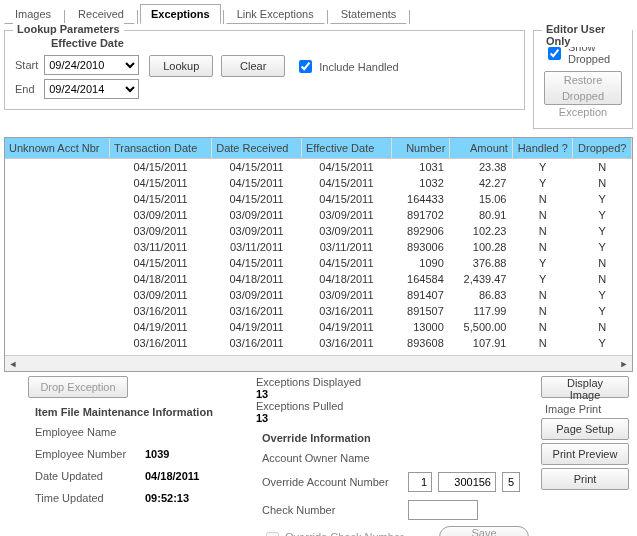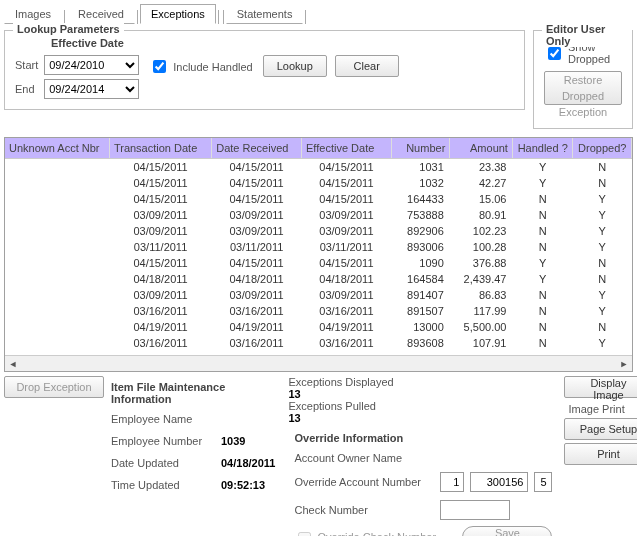--- a/index.html
+++ b/index.html
@@ -1,46 +1,46 @@
 <!DOCTYPE html>
 <html><head>
 <meta charset="utf-8">
 <style>
   * { box-sizing: border-box; }
   body { margin:0; padding:4px; font-family: Tahoma, Arial, sans-serif; font-size:11px; color:#333; background:#fff; width:637px; }
   .tabs { display:flex; align-items:flex-end; margin-bottom:6px;}
   .tab { padding:3px 10px; border:1px solid transparent; cursor:pointer; border-bottom:1px solid #aaa; color:#555;}
-  .tab.active { border:1px solid #aaa; border-bottom:1px solid #fff; font-weight:normal; color:#000;text-align:right;}
+  .tab.active { border:1px solid #aaa; border-bottom:1px solid #fff; font-weight:bold; color:#000;text-align:right;}
   .tab-sep { width:1px; height:14px; background:#aaa; margin:0 2px;}
   .row1 { display:flex; gap:8px; align-items:flex-start;}
   .group { border:1px solid #c0c0c0; padding:6px 10px 10px; position:relative;}
   .group-title { position:absolute; top:-8px; left:8px; background:#fff; padding:0 4px; font-weight:bold; color:#444;}
   .lookup { flex:1; }
   .lookup .inner { display:flex; gap:10px; align-items:flex-start;}
   .lbl { color:#555;}
   select.date { width:95px; height:20px; border:1px solid #999; font-size:11px; background:#fff;}
   select.date option {font-size:11px;}
   .date-wrap { display:inline-flex; align-items:center;}
   .dates { display:grid; grid-template-columns:auto auto; gap:4px 6px; align-items:center;}
   .subhead { font-weight:bold; color:#444; margin-bottom:6px; padding-left:36px;}
   input[type=checkbox]{ vertical-align:middle;}
   .btn { background:linear-gradient(#fdfdfd,#e7e7e7); border:1px solid #a0a0a0; border-radius:2px; height:22px; padding:0 10px; font-size:11px; color:#333; cursor:pointer;}
   .btn:disabled{ color:#999; cursor:default;}
   .editor { width:100px;}
   .editor .cks { display:flex; align-items:center; gap:4px; margin:4px 0 6px;}
   .tablewrap { border:1px solid #a0a0a0; margin-top:8px; height:235px; overflow:hidden; position:relative;}
   table { border-collapse:collapse; width:100%; table-layout:fixed;}
-  th { font-weight:normal; color:#444; border-bottom:1px solid #ccc; border-right:1px solid #ddd; padding:4px 4px; text-align:left; background:#c4b5fd; font-size:11px; white-space:nowrap; overflow:hidden;margin-left:44px;}
+  th { font-weight:normal; color:#444; border-bottom:1px solid #ccc; border-right:1px solid #ddd; padding:4px 4px; text-align:left; background:#7dd3fc; font-size:11px; white-space:nowrap; overflow:hidden;margin-left:44px;}
   td { padding:2px 6px; font-size:11px; white-space:nowrap; color:#333;}
   td.r, th.r { text-align:right;}
   td.c, th.c { text-align:center;}
   .hscroll { position:absolute; left:0; right:0; bottom:0; height:16px; background:#f0f0f0; border-top:1px solid #ccc; display:flex; align-items:center; justify-content:space-between; padding:0 2px;}
   .arrow{ width:12px; height:12px; display:flex; align-items:center; justify-content:center; color:#555; font-size:9px; cursor:pointer;}
   .below { display:flex; gap:6px; margin-top:4px; align-items:flex-start;}
-  .leftcol { flex:0 0 222px; display:flex; flex-direction:row;}
+  .leftcol { flex:0 0 222px; display:flex; flex-direction:column;margin-left:24px;}
   .midcol { flex:1; display:flex; flex-direction:column;}
   .rightcol { flex:0 0 92px; display:flex; flex-direction:column; gap:3px;}
   .statline { display:flex; justify-content:space-between; width:160px; color:#555;flex-direction:column;}
   .statblock{ margin-bottom:4px;}
   .statval{ font-weight:bold; color:#000;}
   .itembox { border:1px solid #fff; padding:4px 6px;}
   .itembox h4{ margin:0 0 8px; font-size:11px; font-weight:bold; color:#444;}
   .kv { display:grid; grid-template-columns:110px auto; row-gap:10px; color:#555;}
   .kv .v{ color:#000; font-weight:bold;}
   .override { padding:4px 6px;}
@@ -64,47 +64,48 @@
 </head>
 <body>
 
 <div class="tabs">
   <div class="tab"><span>Images</span></div>
     <div class="tab-sep"></div>
   <div class="tab"><span>Received</span></div>
     <div class="tab-sep"></div>
   <div class="tab active"><span>Exceptions</span></div>
     <div class="tab-sep"></div>
+  <div class="tab"><span>Link Exceptions</span></div>
     <div class="tab-sep"></div>
   <div class="tab"><span>Statements</span></div>
     <div class="tab-sep"></div>
 </div>
 
 <div class="row1">
   <div class="group lookup">
     <div class="group-title">Lookup Parameters</div>
     <div class="subhead">Effective Date</div>
     <div class="inner">
       <div class="dates">
         <span class="lbl">Start</span>
         <span class="date-wrap">
             <select class="date"><option>09/24/2010</option></select>
           </span>
         <span class="lbl">End</span>
         <span class="date-wrap">
             <select class="date"><option>09/24/2014</option></select>
           </span>
       </div>
+      <div style="display:flex; gap:8px; margin-top:0;">
+        <button class="btn" style="width:64px">Lookup</button>
+        <button class="btn" style="width:64px">Clear</button>
+      </div>
       <div style="display:flex; align-items:center; gap:4px; margin-top:2px;">
         <input type="checkbox" checked="" style="">
         <span class="lbl">Include Handled</span>
-      </div>
-      <div style="display:flex; gap:8px; margin-top:0;">
-        <button class="btn" style="width:64px">Lookup</button>
-        <button class="btn" style="width:64px">Clear</button>
       </div>
     </div>
   </div>
 
   <div class="group editor">
     <div class="group-title">Editor User Only</div>
     <div class="cks">
       <input type="checkbox" checked="" style="">
       <span class="lbl">Show Dropped</span>
     </div>
@@ -165,21 +166,21 @@
           <td class="r">164433</td>
           <td class="r">15.06</td>
           <td class="c">N</td>
           <td class="c">Y</td>
         </tr>
         <tr>
           <td></td>
           <td class="c">03/09/2011</td>
           <td class="c">03/09/2011</td>
           <td class="c">03/09/2011</td>
-          <td class="r">753888</td>
+          <td class="r">891702</td>
           <td class="r">80.91</td>
           <td class="c">N</td>
           <td class="c">Y</td>
         </tr>
         <tr>
           <td></td>
           <td class="c">03/09/2011</td>
           <td class="c">03/09/2011</td>
           <td class="c">03/09/2011</td>
           <td class="r">892906</td>
@@ -328,15 +329,16 @@
         </span>
         <button class="btn save-right" disabled="" style="width:90px">Save Changes</button>
       </div>
     </div>
   </div>
 
   <div class="rightcol">
     <button class="btn btn-sm">Display Image</button>
     <span class="lbl-sm" style="margin:2px 0 0 4px;">Image Print</span>
     <button class="btn btn-sm">Page Setup</button>
+    <button class="btn btn-sm">Print Preview</button>
     <button class="btn btn-sm">Print</button>
   </div>
 </div>
 
 </body></html>

